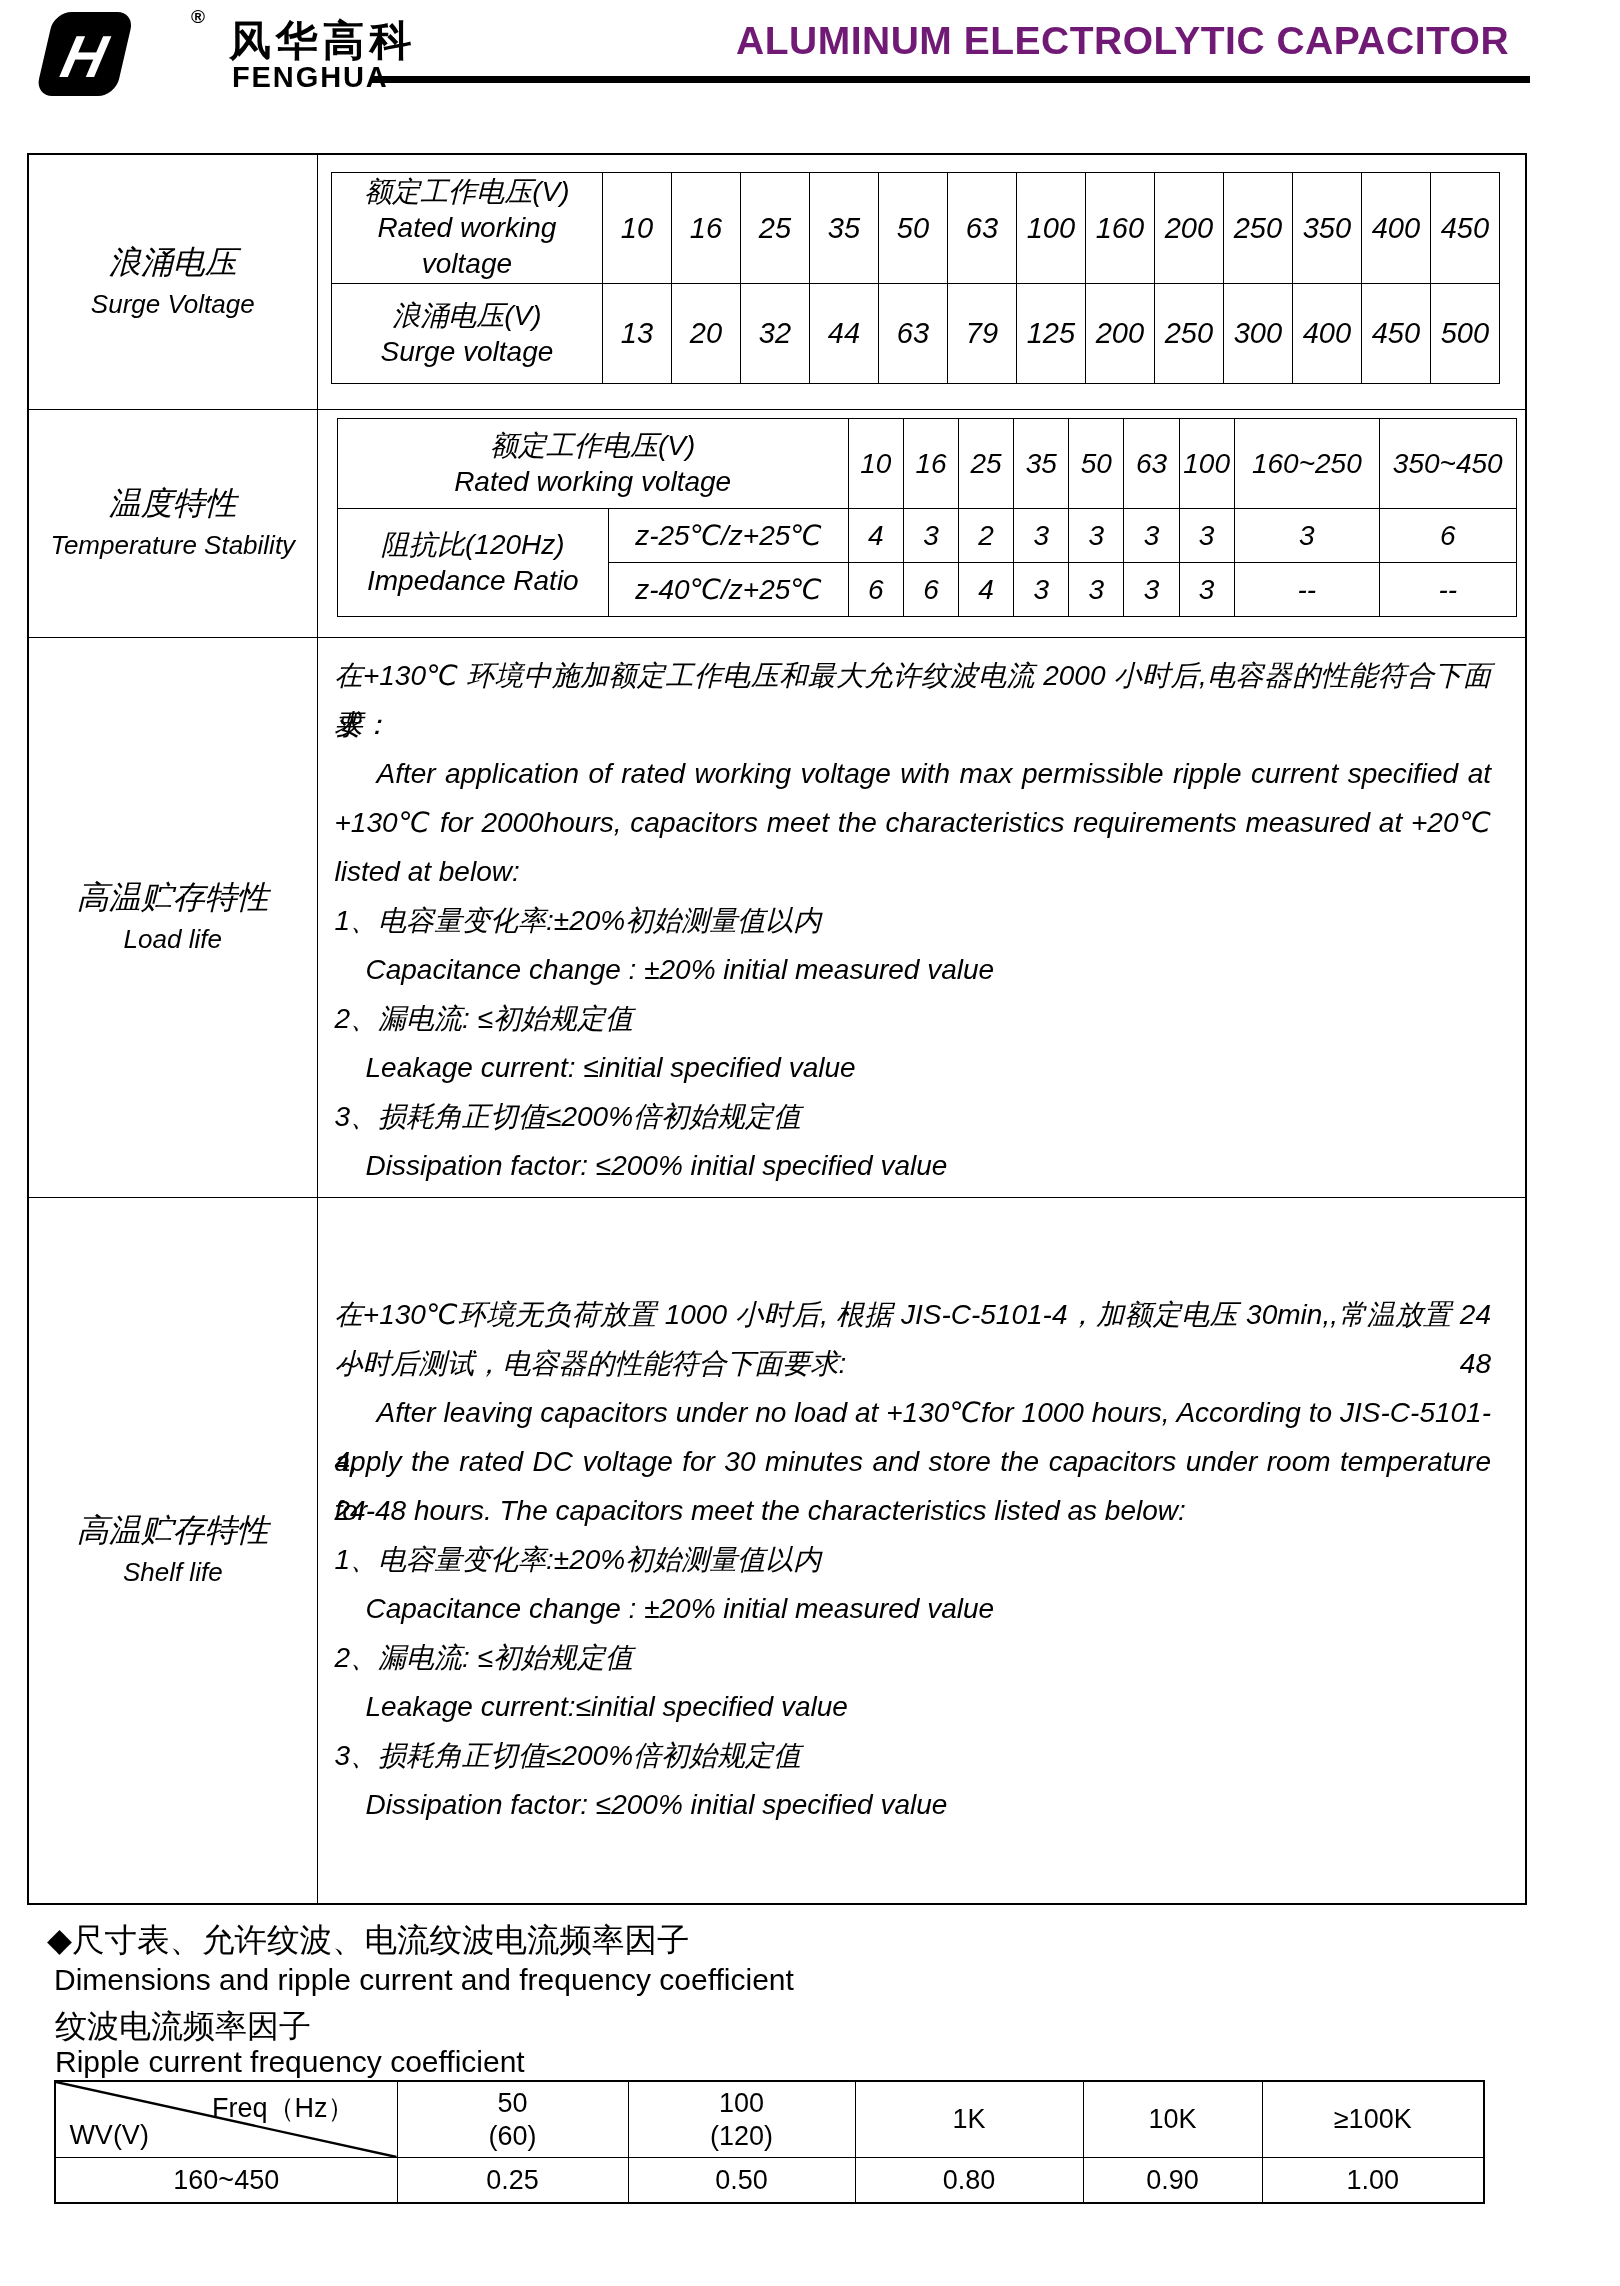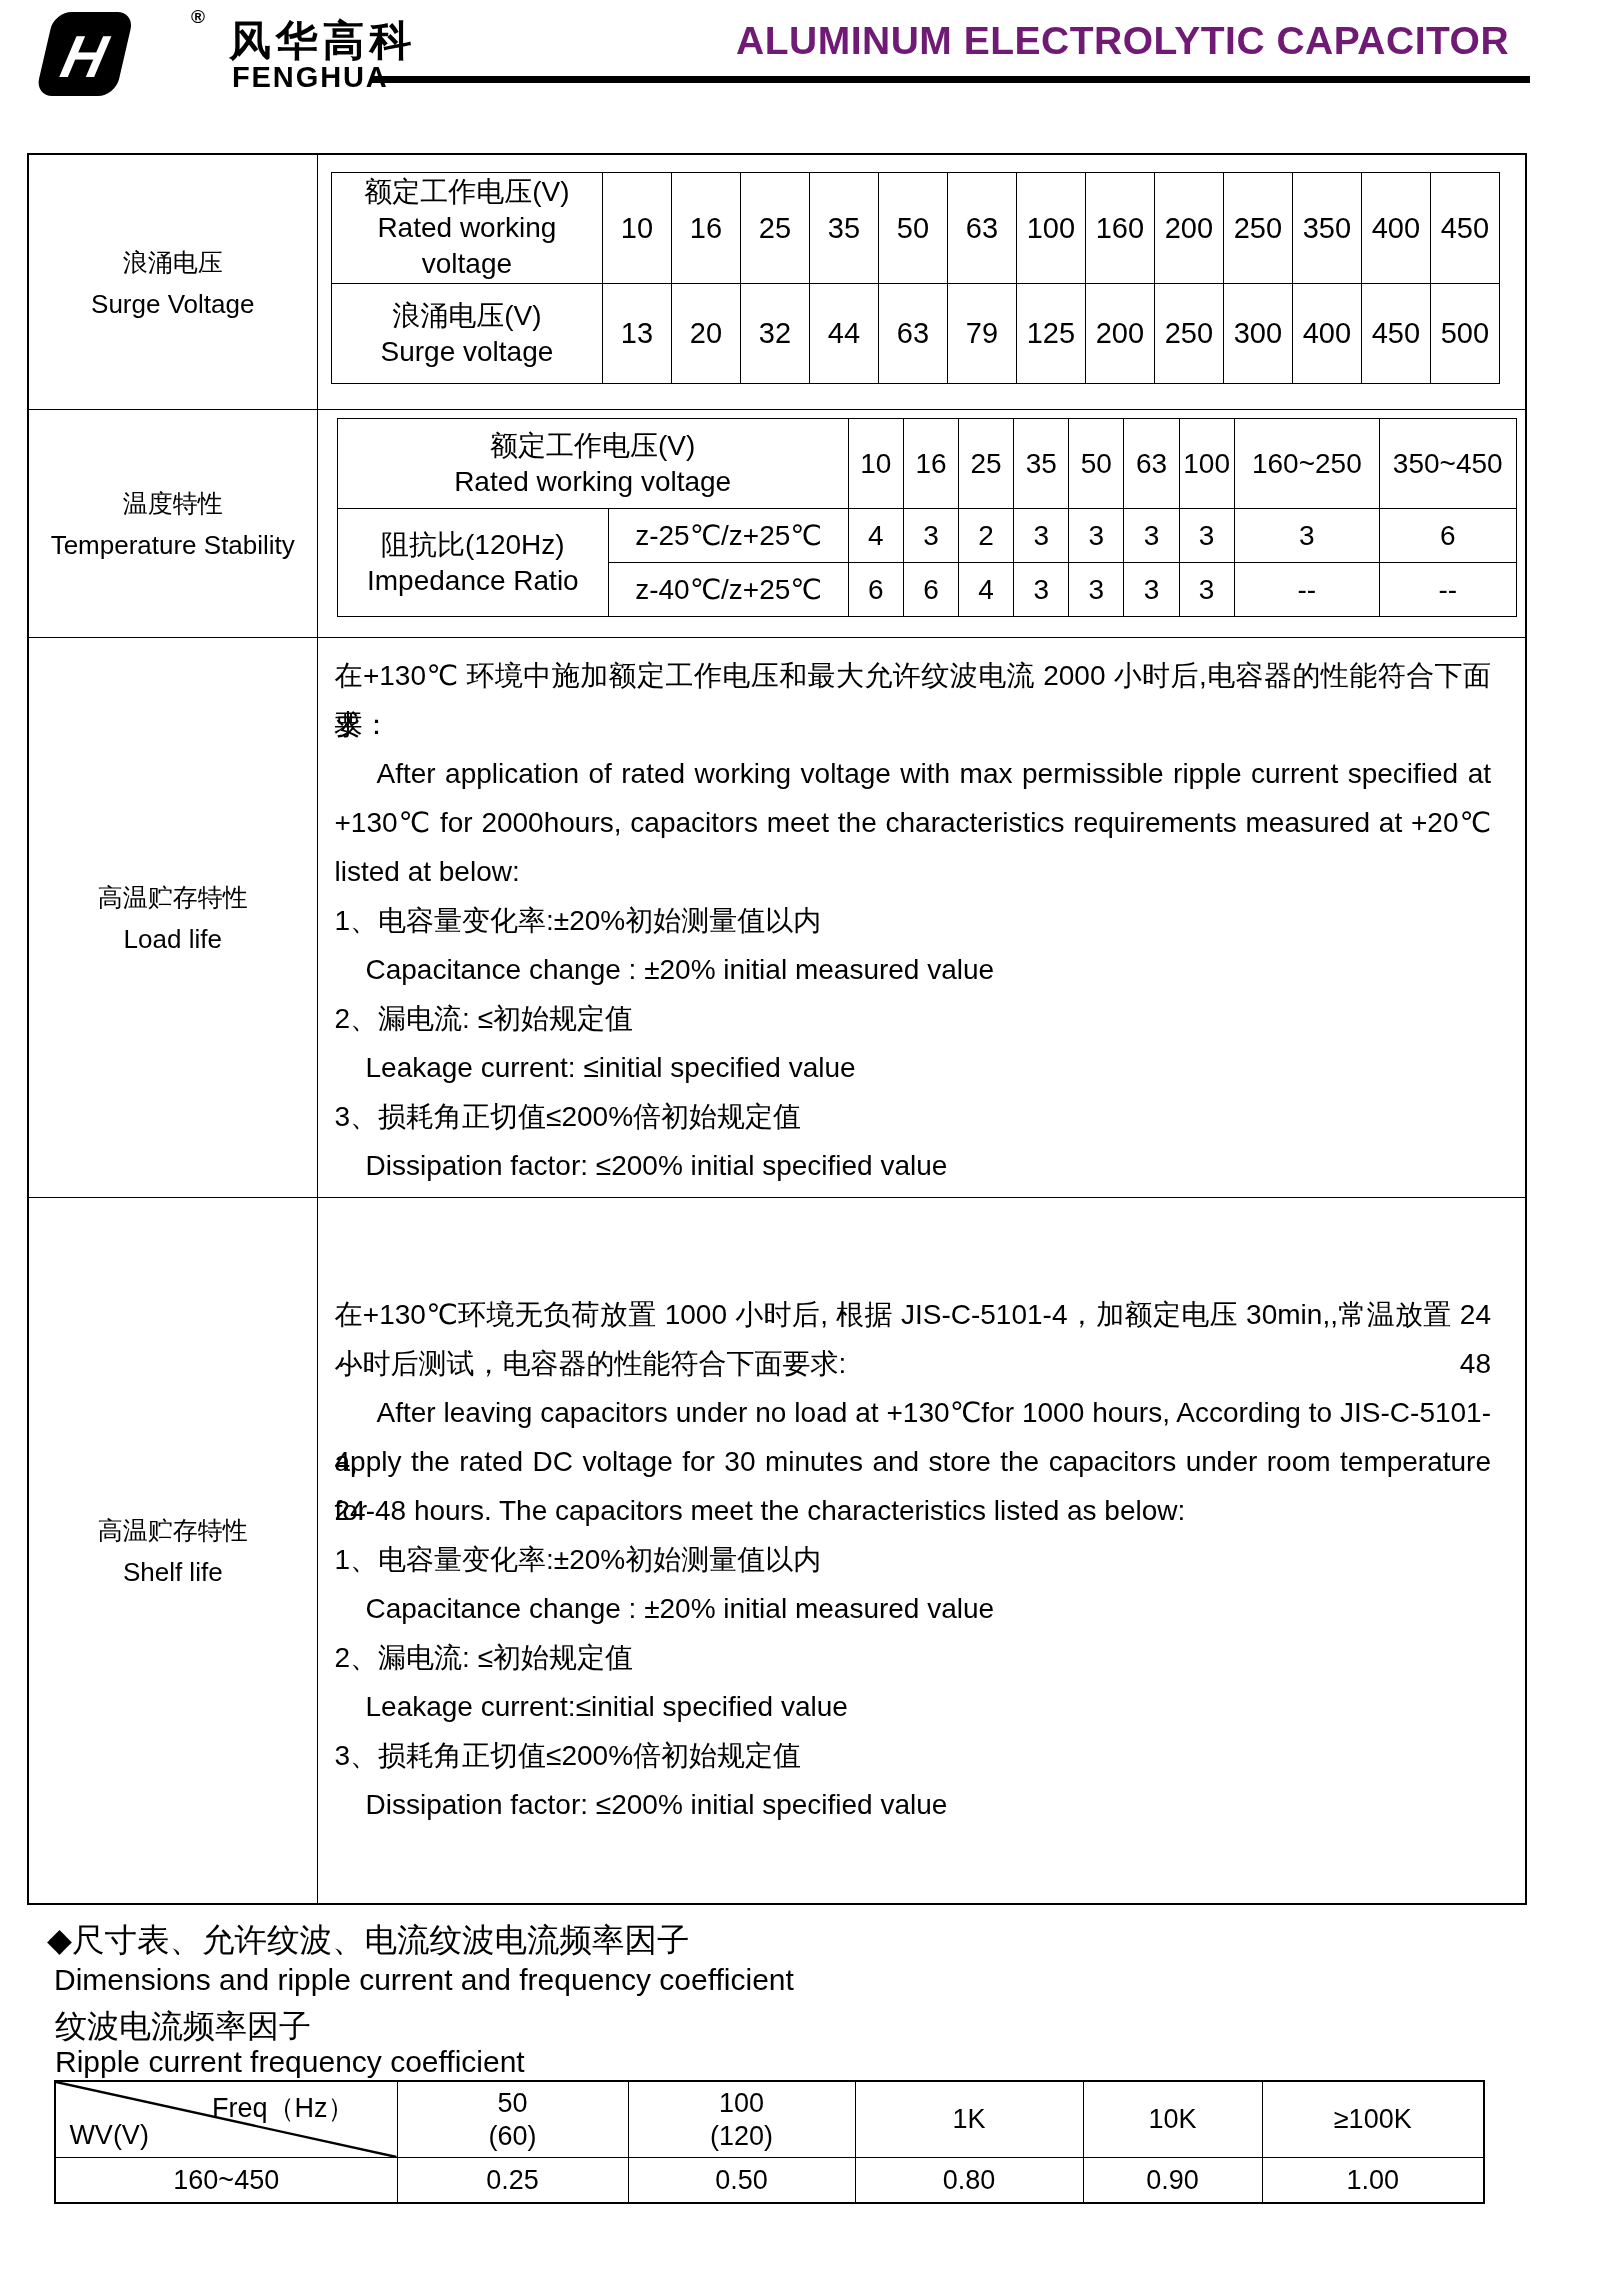--- a/index.html
+++ b/index.html
@@ -10,23 +10,23 @@
   .logo-mark{position:absolute;left:21px;top:7.6px;}
   .logo-reg{position:absolute;left:191px;top:5.7px;font-size:19px;font-weight:bold;}
   .logo-cn{position:absolute;left:229px;top:13.4px;font-size:42px;font-weight:bold;letter-spacing:4.8px;white-space:nowrap;}
   .logo-en{position:absolute;left:232px;top:61px;font-size:29px;font-weight:bold;letter-spacing:1.9px;white-space:nowrap;}
   .doc-title{position:absolute;left:736px;top:19px;font-size:39px;font-weight:bold;color:#701a75;white-space:nowrap;letter-spacing:0.5px;}
   .head-rule{position:absolute;left:371px;top:76px;width:1159px;height:6.7px;background:#000;}
 
   
   table{border-collapse:collapse;table-layout:fixed;}
   .spec{position:absolute;left:27px;top:153px;width:1500px;border:2.9px solid #000;}
-  .spec > tbody > tr > td{border:1.9px solid #000;padding:0;vertical-align:top;}
+  .spec > tbody > tr > td{border:1.9px solid #000;padding:0;vertical-align:top;font-style:italic;}
   .seclabel{vertical-align:middle !important;text-align:center;}
-  .seclabel .cn{font-size:25px;line-height:44px;}
+  .seclabel .cn{font-size:32px;line-height:44px;}
   .seclabel .en{font-size:26px;line-height:40px;}
 
   .inner{border:1.9px solid #000;}
   .inner td{border:1.9px solid #000;text-align:center;vertical-align:middle;font-size:29px;}
   .inner .lab{font-size:28px;line-height:36px;}
 
   .surge-tbl{width:1166px;margin:17px 0 0 13.4px;}
   .temp-tbl{width:1180px;margin:8.6px 0 0 19px;}
   .temp-tbl td{font-size:28px;}
 

